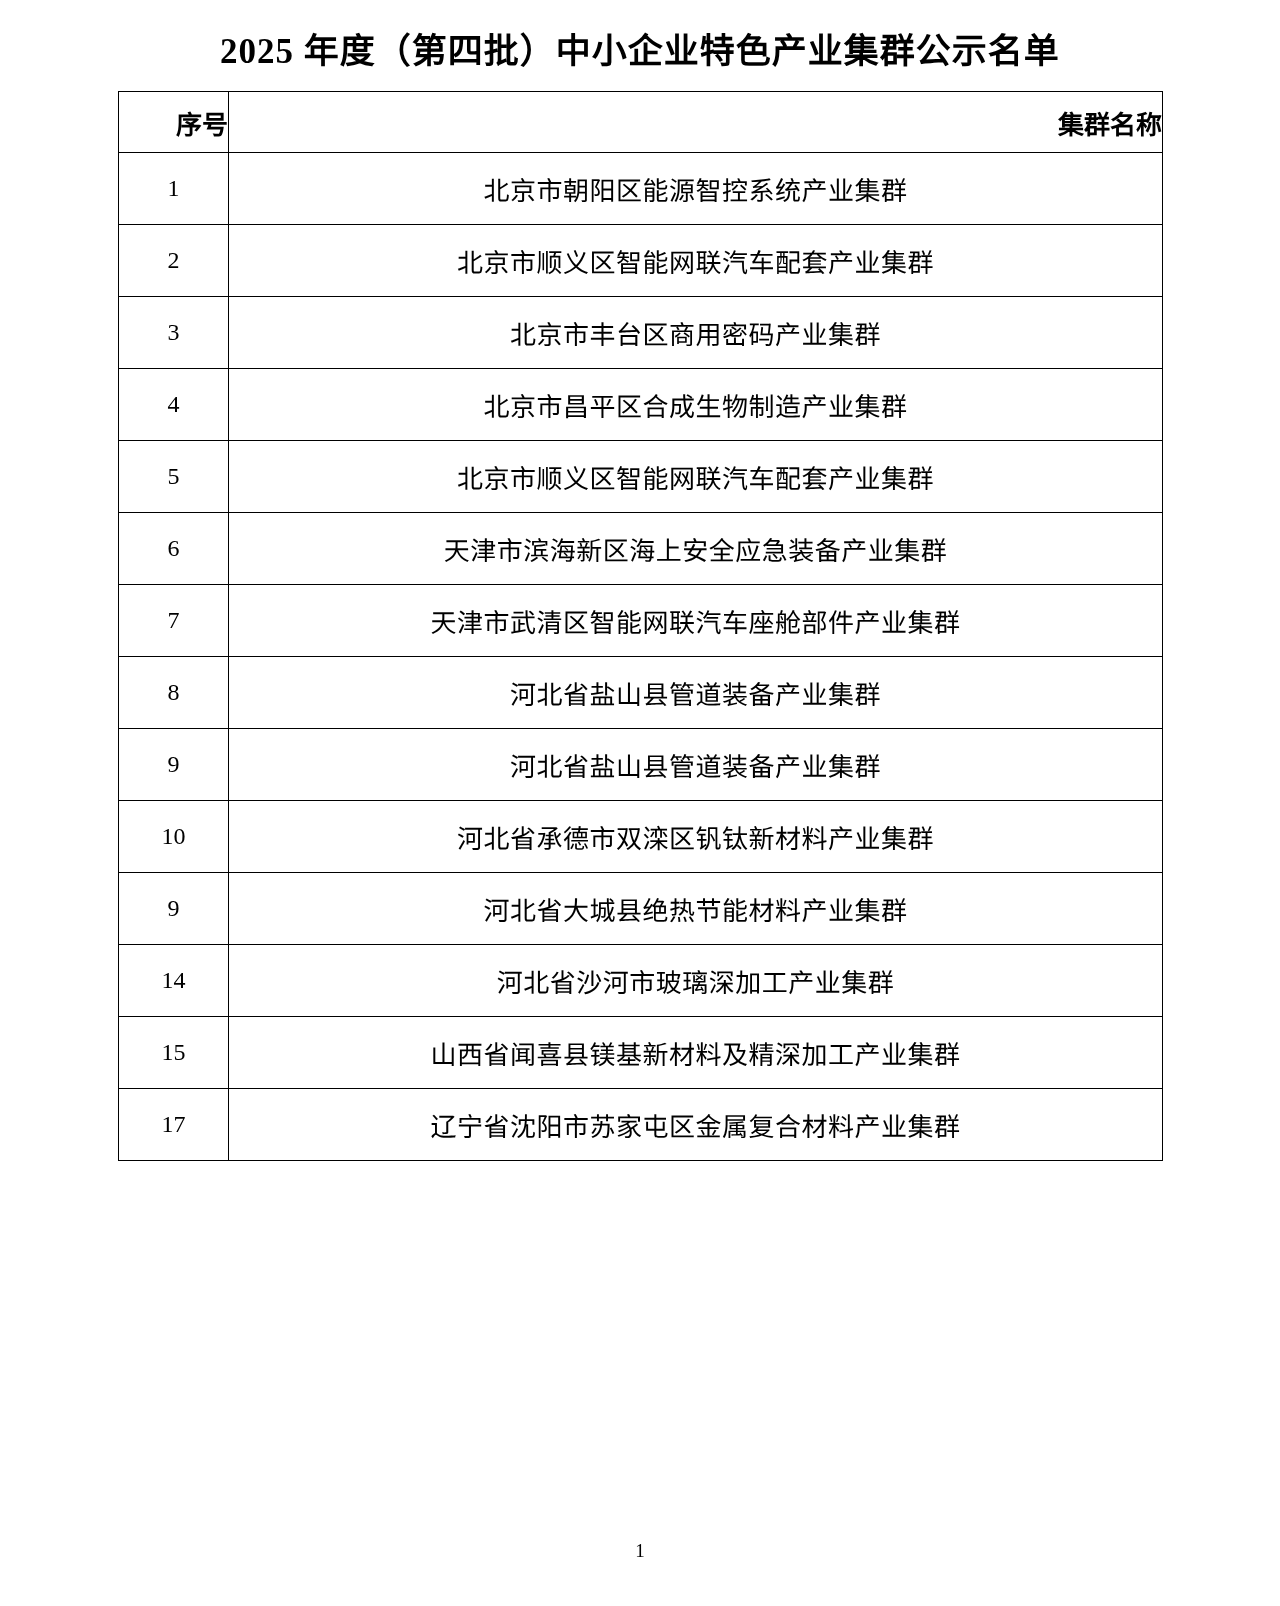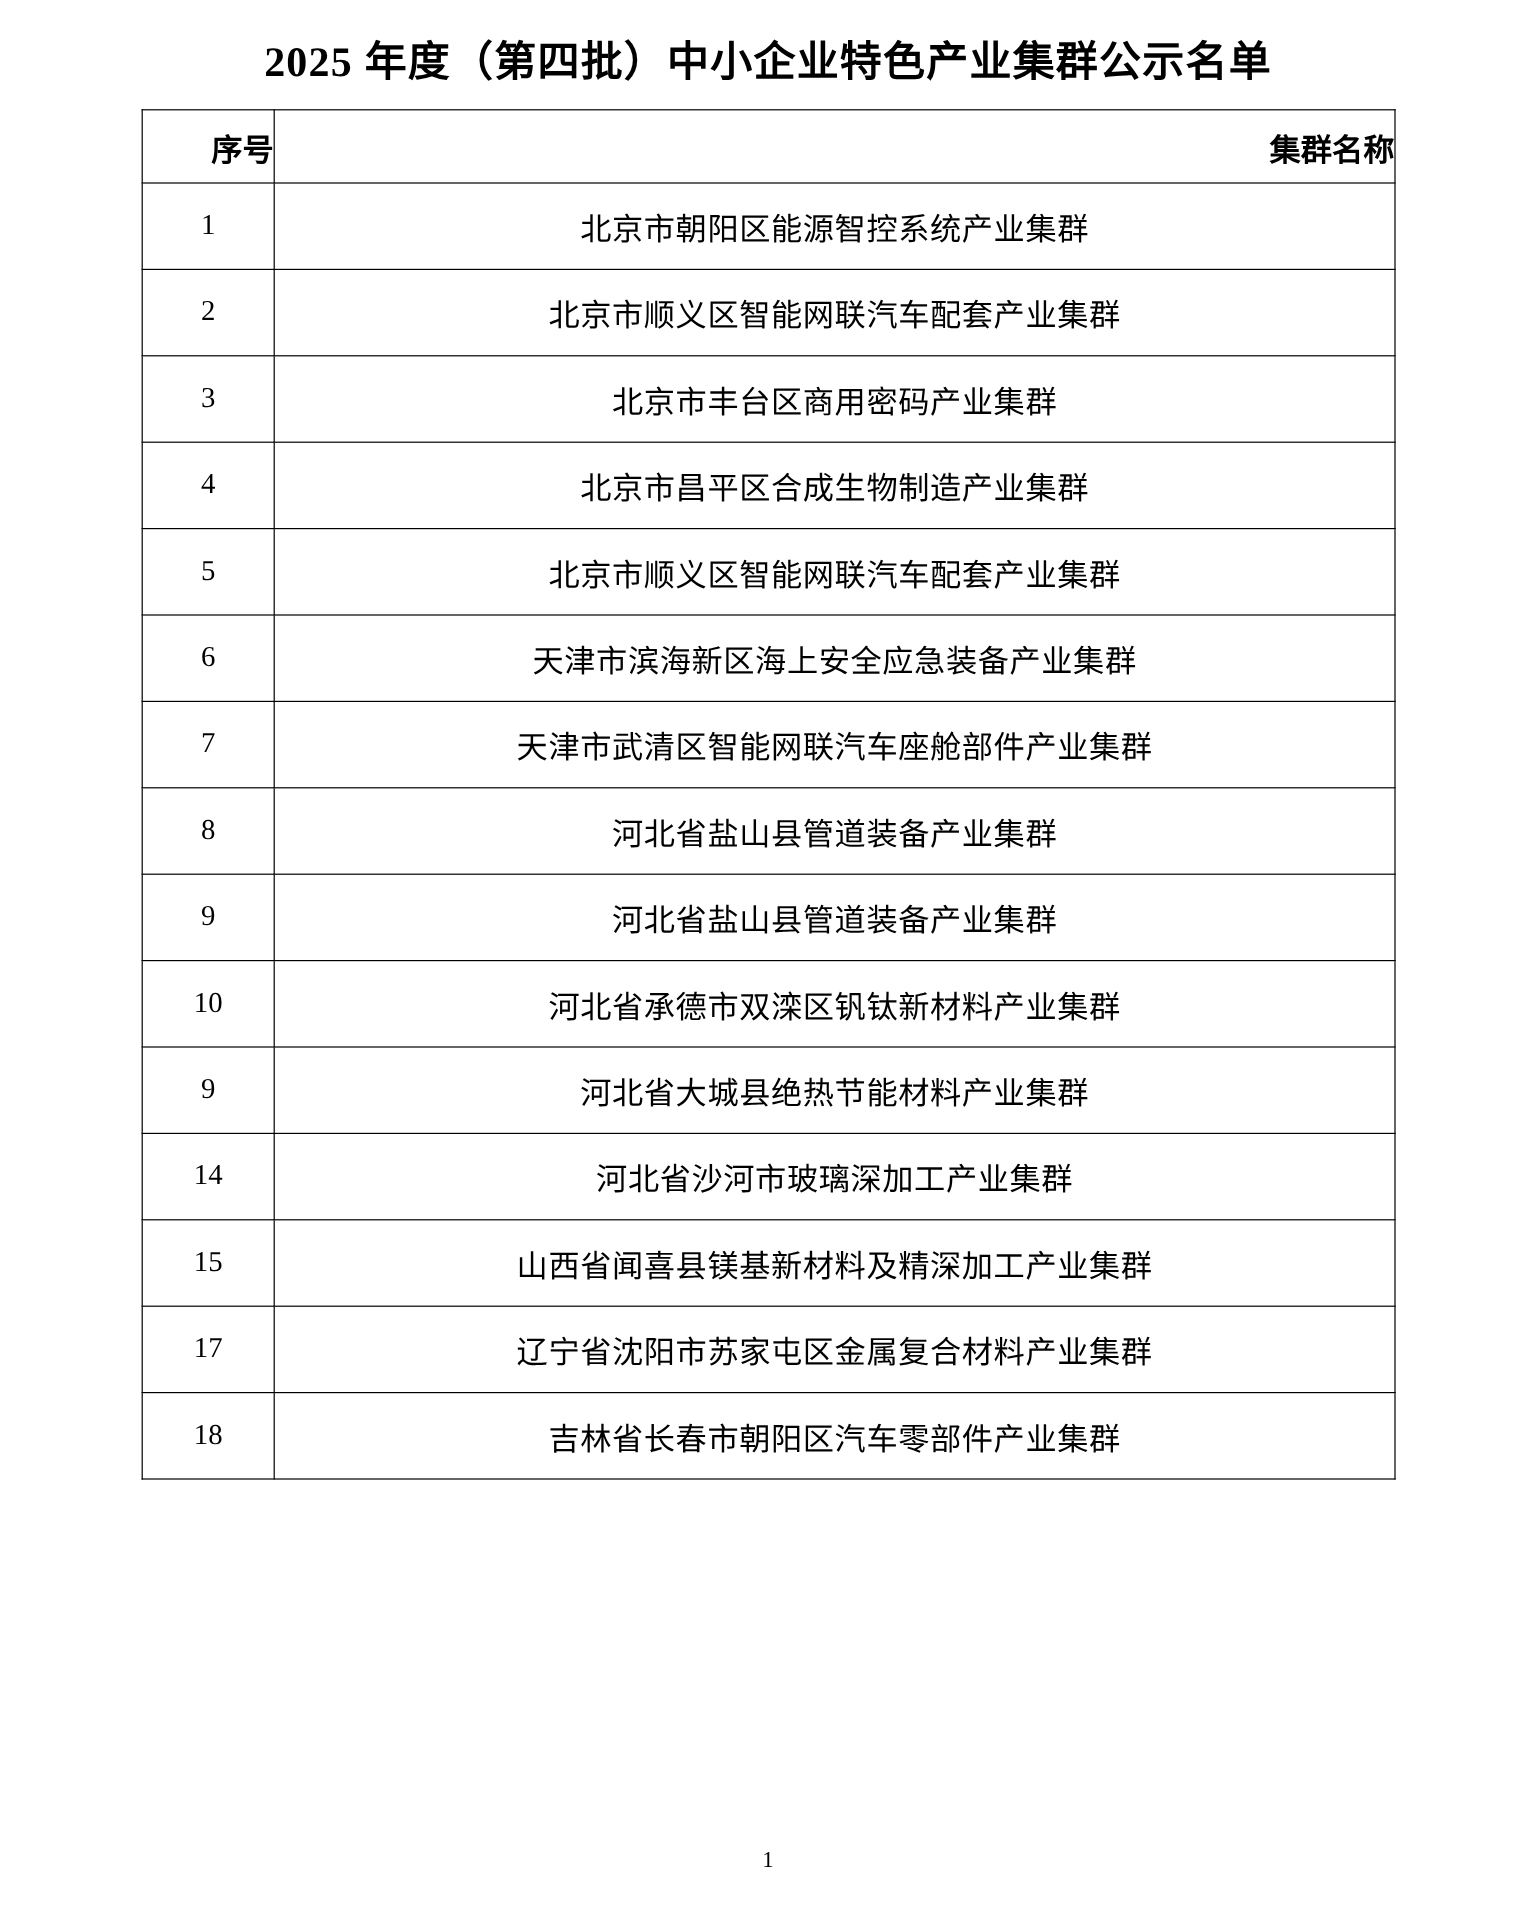--- a/index.html
+++ b/index.html
@@ -152,23 +152,19 @@
             <td class="cell-name">河北省沙河市玻璃深加工产业集群</td>
           </tr>
           <tr>
             <td class="cell-no">15</td>
             <td class="cell-name">山西省闻喜县镁基新材料及精深加工产业集群</td>
           </tr>
           <tr>
             <td class="cell-no">17</td>
             <td class="cell-name">辽宁省沈阳市苏家屯区金属复合材料产业集群</td>
           </tr>
-          <tr>
-            <td class="cell-no">18</td>
-            <td class="cell-name">吉林省长春市朝阳区汽车零部件产业集群</td>
-          </tr>
         </tbody>
     </table>
   </div>
 
   <div class="page-number">1</div>
 
 </div>
 
 </body></html>

